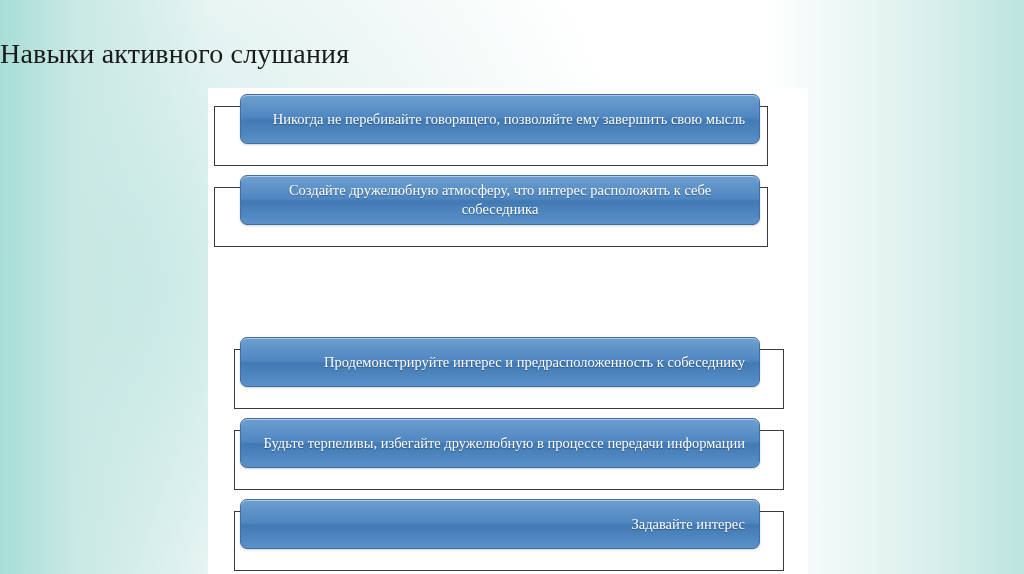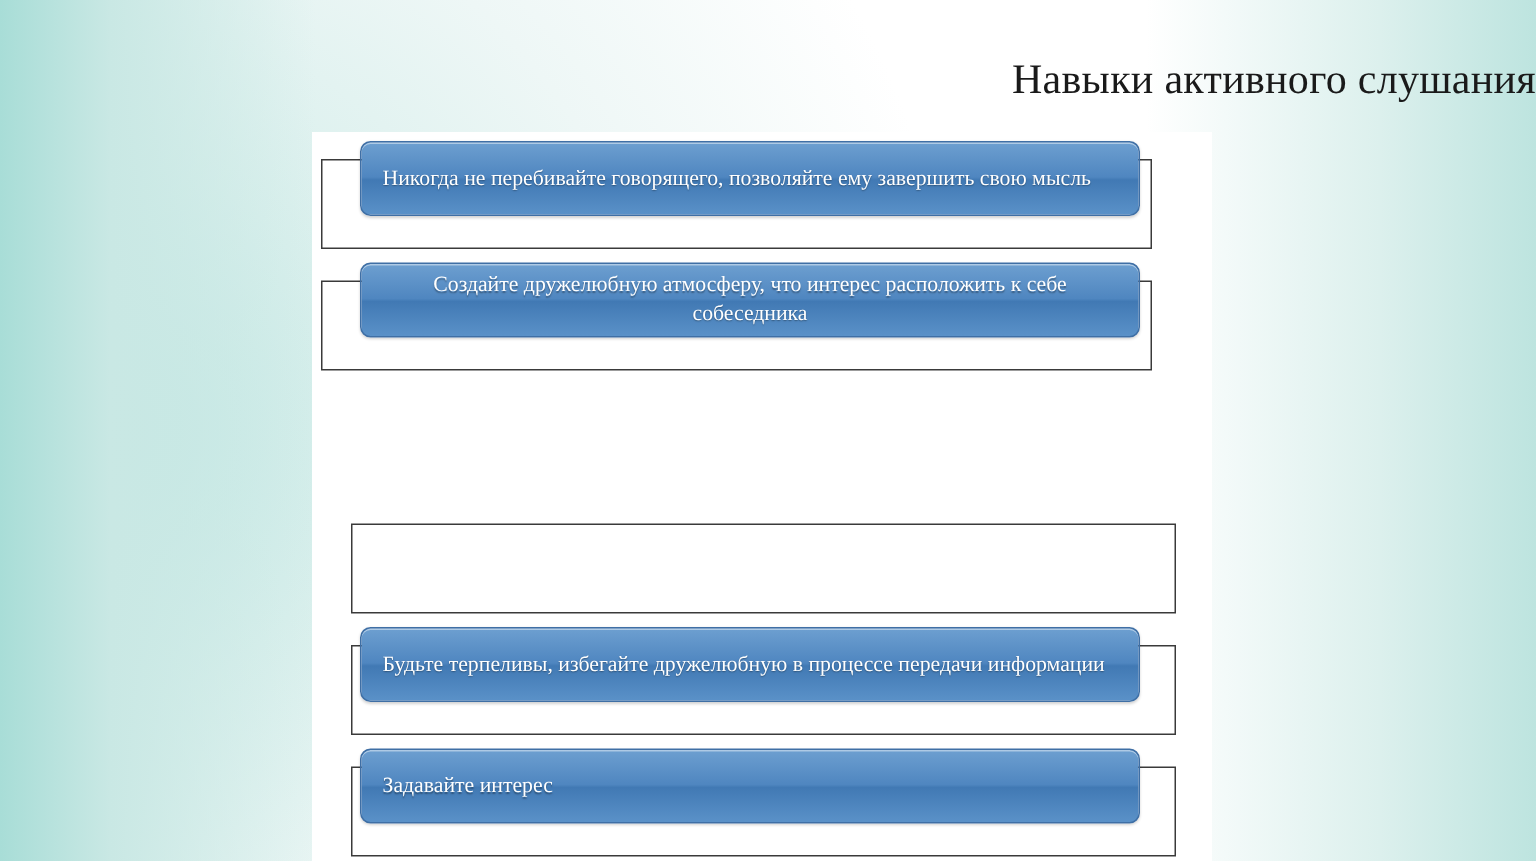--- a/index.html
+++ b/index.html
@@ -37,21 +37,21 @@
     width: 260px; height: 574px;
     background: linear-gradient(270deg, #bde4df 0%, #dcf0ed 40%, rgba(255,255,255,0) 100%);
     pointer-events: none;
   }
 
   .title {
     position: absolute;
     left: 0;
     top: 38px;
     width: 1024px;
-    text-align: right;
+    text-align: left;
     font-size: 28px;
     color: #1a1a1a;
     letter-spacing: 0.2px;
     z-index: 3;
   }
 
   .canvas {
     position: absolute;
     left: 208px;
     top: 88px;
@@ -97,21 +97,21 @@
     left: 32px;
     top: 6px;
     width: 520px;
     height: 50px;
     border-radius: 7px;
     background: linear-gradient(180deg, #6d9fd0 0%, #4f86c0 48%, #4179b4 52%, #5a91c8 100%);
     border: 1px solid #3f6fa5;
     box-shadow: inset 0 1px 0 rgba(255,255,255,0.45), 0 1px 2px rgba(0,0,0,0.18);
     display: flex;
     align-items: center;
-    justify-content: flex-start;
+    justify-content: flex-end;
     box-sizing: border-box;
     padding: 2px 14px;
   }
   .bar .bar-text {
     color: #ffffff;
     font-size: 14.5px;
     line-height: 1.28;
     text-align: center;
     text-shadow: 0 1px 1px rgba(0,0,0,0.35);
     font-family: "Liberation Serif", serif;
@@ -137,20 +137,23 @@
       <div class="row" style="top:81px;">
         <div class="bracket"></div>
         <div class="bar">
           <span class="bar-text">Создайте дружелюбную атмосферу, что интерес расположить к себе собеседника</span>
         </div>
       </div>
 
 
       <div class="row" style="top:243px;">
         <div class="bracket shift"></div>
+        <div class="bar">
+          <span class="bar-text">Продемонстрируйте интерес и предрасположенность к собеседнику</span>
+        </div>
       </div>
 
       <div class="row" style="top:324px;">
         <div class="bracket shift"></div>
         <div class="bar">
           <span class="bar-text">Будьте терпеливы, избегайте дружелюбную в процессе передачи информации</span>
         </div>
       </div>
 
       <div class="row" style="top:405px;">

